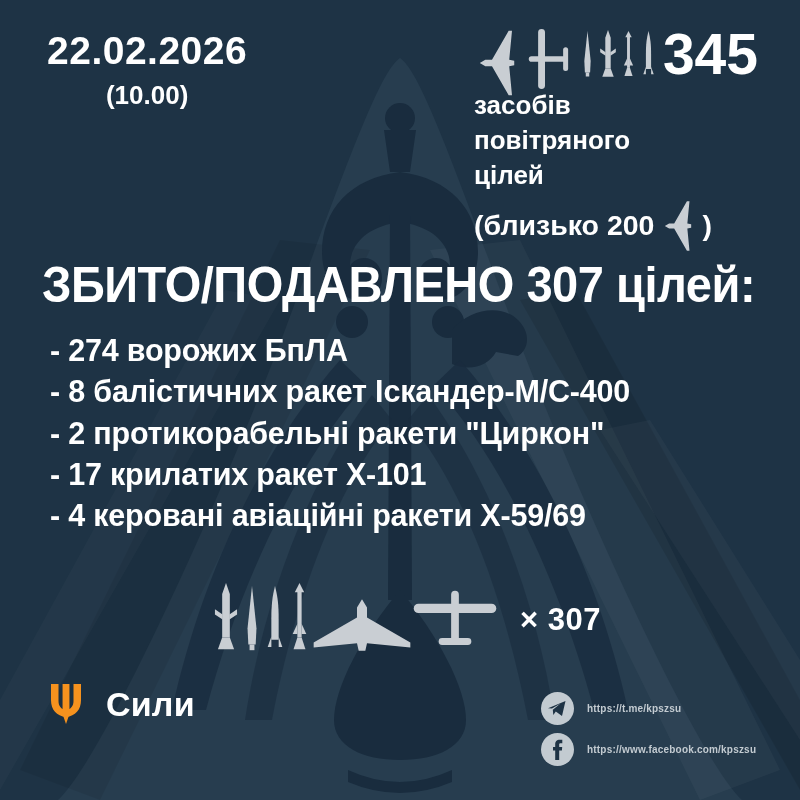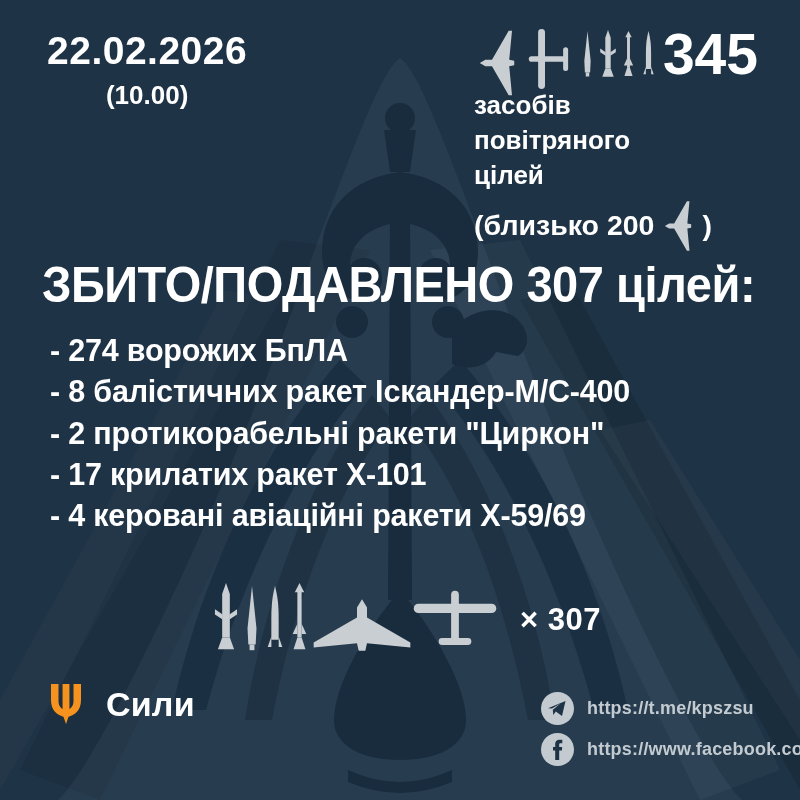--- a/index.html
+++ b/index.html
@@ -31,21 +31,21 @@
   .targets{left:42px;top:322px;list-style:none;margin:8px;padding:0;
            font-size:30.5px;font-weight:600;line-height:41.3px;letter-spacing:-.2px;white-space:nowrap;}
   
   .mid-row{left:211px;top:583px;display:flex;align-items:flex-end;gap:0;height:68px;}
   .mid-mult{font-size:31px;font-weight:bold;margin-left:22px;margin-bottom:13px;letter-spacing:.5px;}
   
   .brand{left:47px;top:684px;display:flex;align-items:flex-start;gap:21px;}
   .brand-text{font-size:34px;font-weight:600;line-height:40px;letter-spacing:.2px;}
   .social{left:541px;top:691px;display:flex;flex-direction:column;gap:7px;}
   .social-row{display:flex;align-items:center;gap:13px;height:34px;}
-  .social-url{font-size:18px;font-weight:bold;color:#C3CBD1;letter-spacing:.2px;text-decoration:none;}
+  .social-url{font-size:10px;font-weight:bold;color:#C3CBD1;letter-spacing:.2px;text-decoration:none;}
   .icon{display:block;}
   .g{fill:#C9CED3;}
 </style>
 </head>
 <body>
 
 <svg id="watermark" viewBox="0 0 800 800" width="800" height="800">
 
   <path d="M400,58 C420,72 448,150 515,330 C585,515 700,762 742,800 L58,800 C100,762 215,515 285,330 C352,150 380,72 400,58 Z" fill="#273D4F"></path>
 

